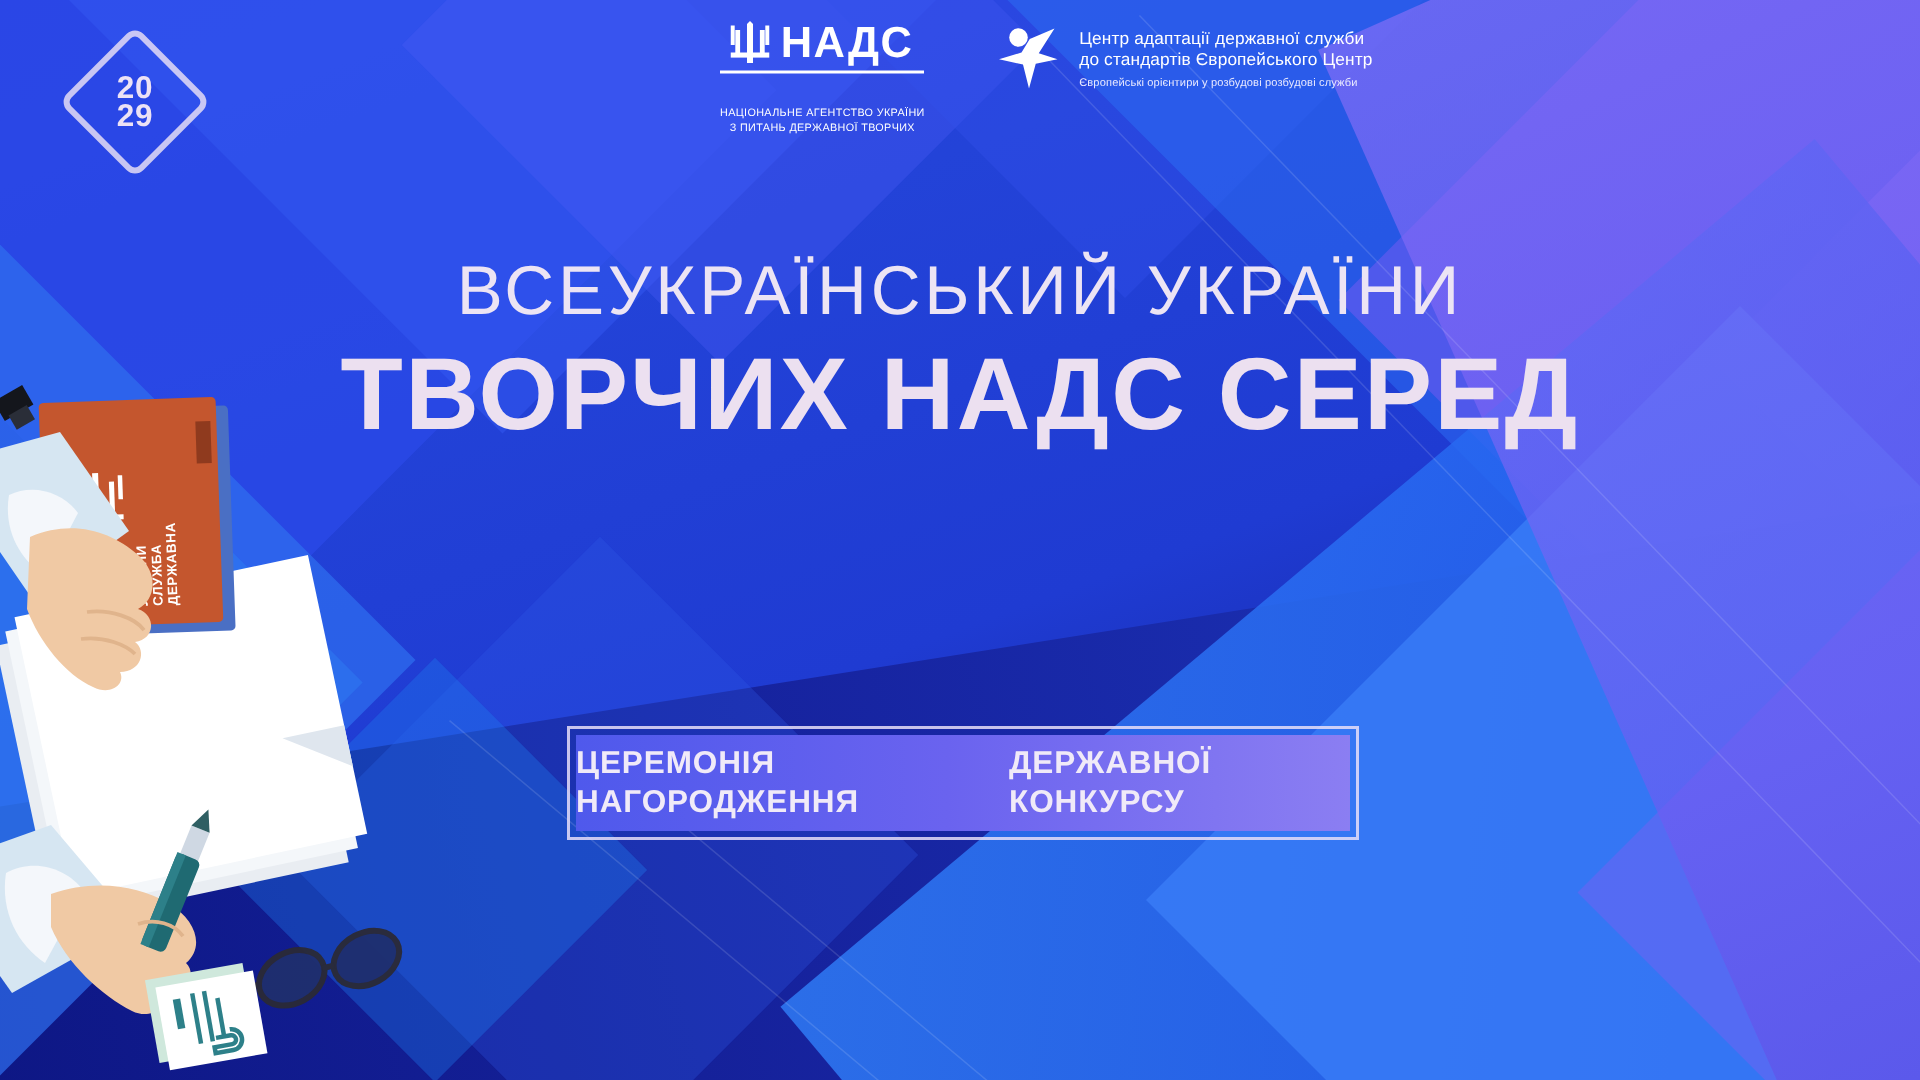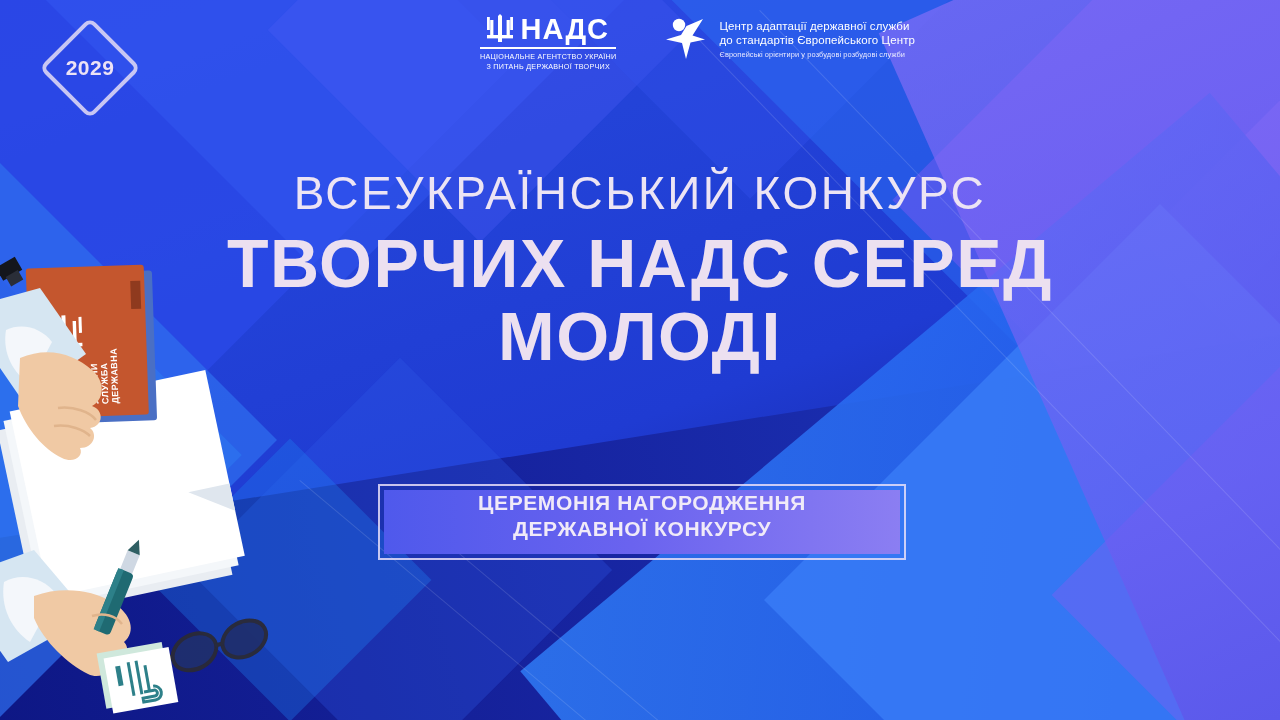--- a/index.html
+++ b/index.html
@@ -41,49 +41,49 @@
 
   .line{position:absolute;background:rgba(255,255,255,.13);height:1px;transform-origin:0 0;}
 
   
   .header{position:absolute;top:0;left:0;width:1280px;height:96px;z-index:30;}
 
   .badge{position:absolute;left:38px;top:16px;width:104px;height:104px;}
   .badge .dmd{position:absolute;left:16px;top:16px;width:72px;height:72px;
     border:4px solid rgba(236,226,245,.82);transform:rotate(45deg);border-radius:8px;}
   .badge .yr{position:absolute;left:0;top:0;width:104px;height:104px;
-    display:flex;align-items:center;justify-content:center;
+    display:flex;flex-direction:column;align-items:center;justify-content:center;
     font-weight:bold;font-size:21px;line-height:.92;color:#ece2f5;letter-spacing:.5px;}
 
   .logos{position:absolute;left:480px;top:14px;display:flex;align-items:flex-start;gap:46px;}
 
   .nads{display:flex;flex-direction:column;align-items:center;}
   .nads-top{display:flex;align-items:center;gap:7px;}
   .nads-word{font-size:29px;font-weight:bold;color:#fff;letter-spacing:1px;line-height:1;}
   .nads-rule{width:100%;height:2px;background:#fff;margin:3px 0 3px;}
-  .nads-sub{font-size:7.2px;color:#fff;text-align:center;line-height:1.35;letter-spacing:.25px;}
+  .nads-sub{font-size:7.2px;color:#fff;text-align:center;line-height:1.35;letter-spacing:.25px;margin-top:18px;}
 
   .cadr{display:flex;align-items:flex-end;gap:11px;}
   .cadr-tx{padding-top:1px;}
   .cadr-l1,.cadr-l2{font-size:11.5px;color:#fff;line-height:1.3;letter-spacing:.1px;}
   .cadr-l3{font-size:7.4px;color:#eaeaff;line-height:1.3;margin-top:2px;letter-spacing:.1px;}
 
   
   .titles{position:absolute;left:0;top:168px;width:1280px;text-align:center;z-index:25;}
   .t1{font-size:46px;font-weight:300;letter-spacing:2.5px;color:#ece4f4;line-height:1.1;}
   .t2{font-size:68px;font-weight:bold;letter-spacing:1.5px;line-height:1.08;margin-top:8px;
       color:#ece0f0;}
   .t2 .ln{display:block;}
 
   
   .ribbon{position:absolute;left:378px;top:484px;width:528px;height:76px;z-index:26;
     border:2px solid rgba(230,222,248,.85);padding:4px;}
   .ribbon-in{width:100%;height:100%;
     background:linear-gradient(90deg,#4f59ec 0%,#6a63ef 48%,#8b7ef2 100%);
-    display:flex;flex-direction:column;align-items:center;}
+    display:flex;flex-direction:row;align-items:center;justify-content:center;}
   .rb-l{font-size:21px;font-weight:bold;color:#f0eaf8;letter-spacing:.6px;line-height:1.22;}
 
   
   .illus{position:absolute;left:0;top:250px;width:300px;height:470px;z-index:20;}
   .illus svg{display:block;}
 </style>
 </head>
 <body>
 
 <div id="stage">
@@ -239,24 +239,23 @@
           <div class="cadr-l1">Центр адаптації державної служби</div>
           <div class="cadr-l2">до стандартів Європейського Центр</div>
           <div class="cadr-l3">Європейські орієнтири у розбудові розбудові служби</div>
         </div>
       </div>
 
     </div>
   </div>
 
   <div class="titles">
-    <div class="t1">ВСЕУКРАЇНСЬКИЙ КОНКУРС</div>
+    <div class="t1">ВСЕУКРАЇНСЬКИЙ УКРАЇНИ</div>
     <div class="t2">
       <span class="ln">ТВОРЧИХ НАДС СЕРЕД</span>
-      <span class="ln">МОЛОДІ</span>
     </div>
   </div>
 
   <div class="ribbon">
     <div class="ribbon-in">
       <div class="rb-l">ЦЕРЕМОНІЯ НАГОРОДЖЕННЯ</div>
       <div class="rb-l">ДЕРЖАВНОЇ КОНКУРСУ</div>
     </div>
   </div>
 

